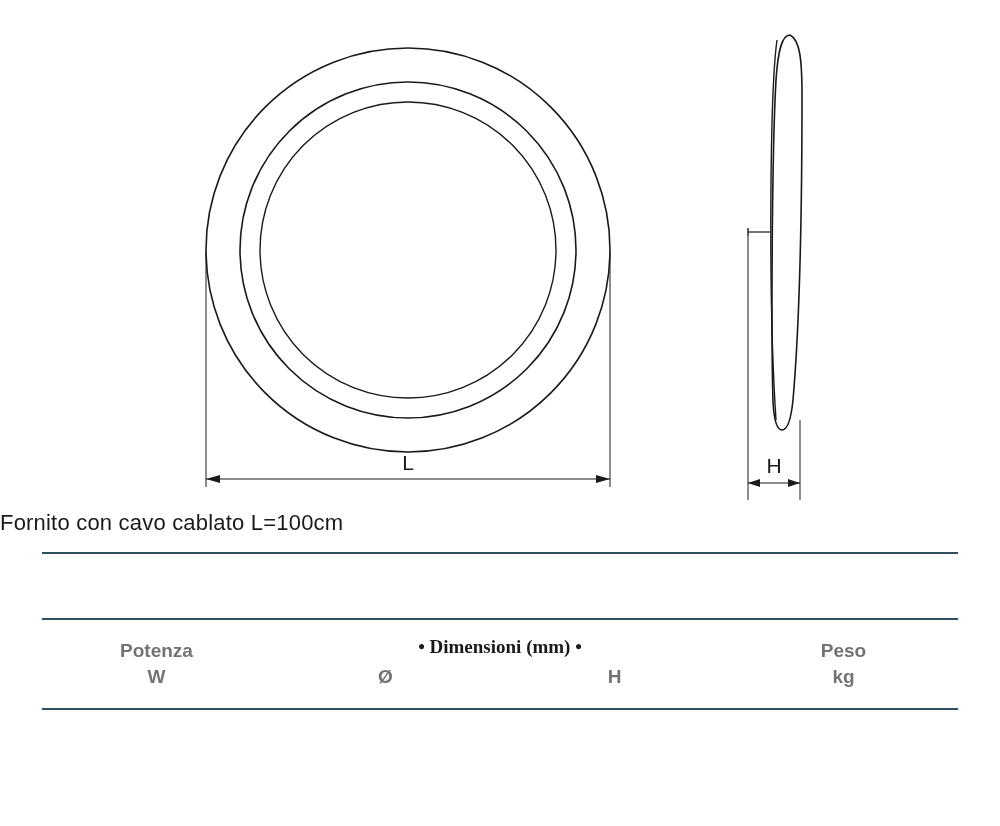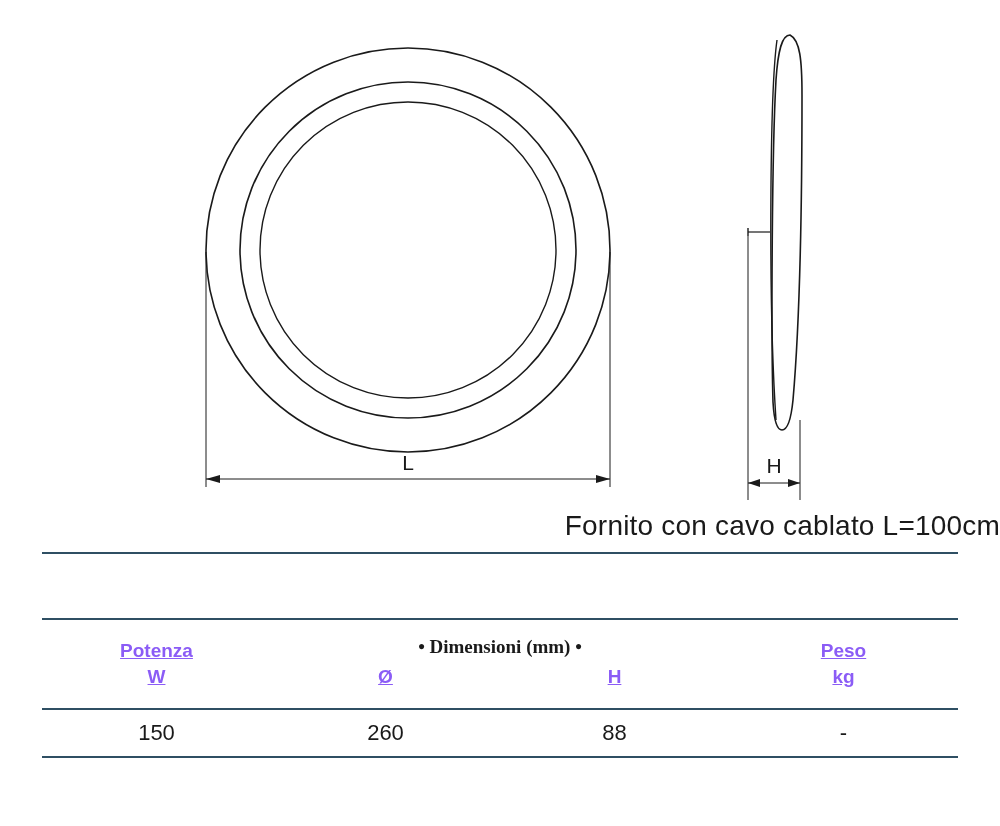--- a/index.html
+++ b/index.html
@@ -33,22 +33,22 @@
     font-size: 21px;
     fill: #1a1a1a;
   }
 
   
   #caption {
     position: absolute;
     left: 0;
     top: 510px;
     width: 1000px;
-    text-align: right;
-    font-size: 28px;
+    text-align: left;
+    font-size: 22px;
     color: #1a1a1a;
     letter-spacing: 0.2px;
   }
 
   
   #caption-rule {
     position: absolute;
     left: 42px;
     top: 552px;
     width: 916px;
@@ -65,22 +65,21 @@
     border-collapse: collapse;
     font-size: 19px;
   }
   #spec-table thead th {
     font-weight: bold;
     padding: 0;
     border-top: 2px solid #2f4f63;
     border-bottom: 2px solid #2f4f63;
     height: 88px;
     vertical-align: middle;
-    color: #8b5cf6;
-    text-decoration: underline;
+    color: #737373;
   }
   #spec-table thead th .sub {
     display: block;
     font-weight: bold;
     margin-top: 4px;
   }
   #spec-table tbody td {
     text-align: center;
     height: 44px;
     vertical-align: middle;
@@ -186,22 +185,16 @@
         <span class="dim-head" style="visibility:hidden;">• Dimensioni (mm) •</span>
         <span class="sub">H</span>
       </th>
       <th class="col-peso">
         <span>Peso</span>
         <span class="sub">kg</span>
       </th>
     </tr>
   </thead>
   <tbody>
-    <tr>
-      <td>150</td>
-      <td>260</td>
-      <td>88</td>
-      <td>-</td>
-    </tr>
   </tbody>
 </table>
 
 <div id="dim-group-label">• Dimensioni (mm) •</div>
 
 </body></html>

